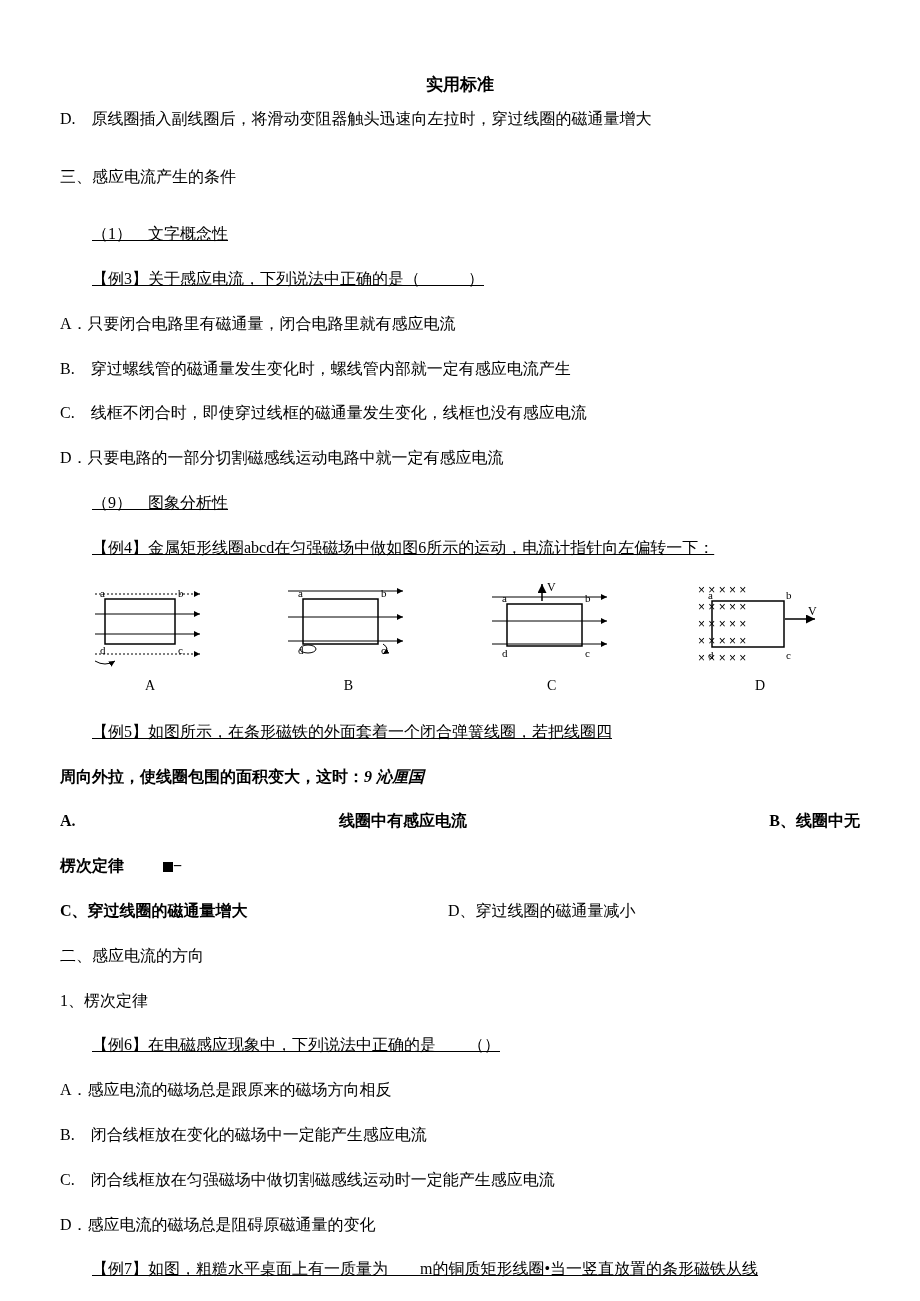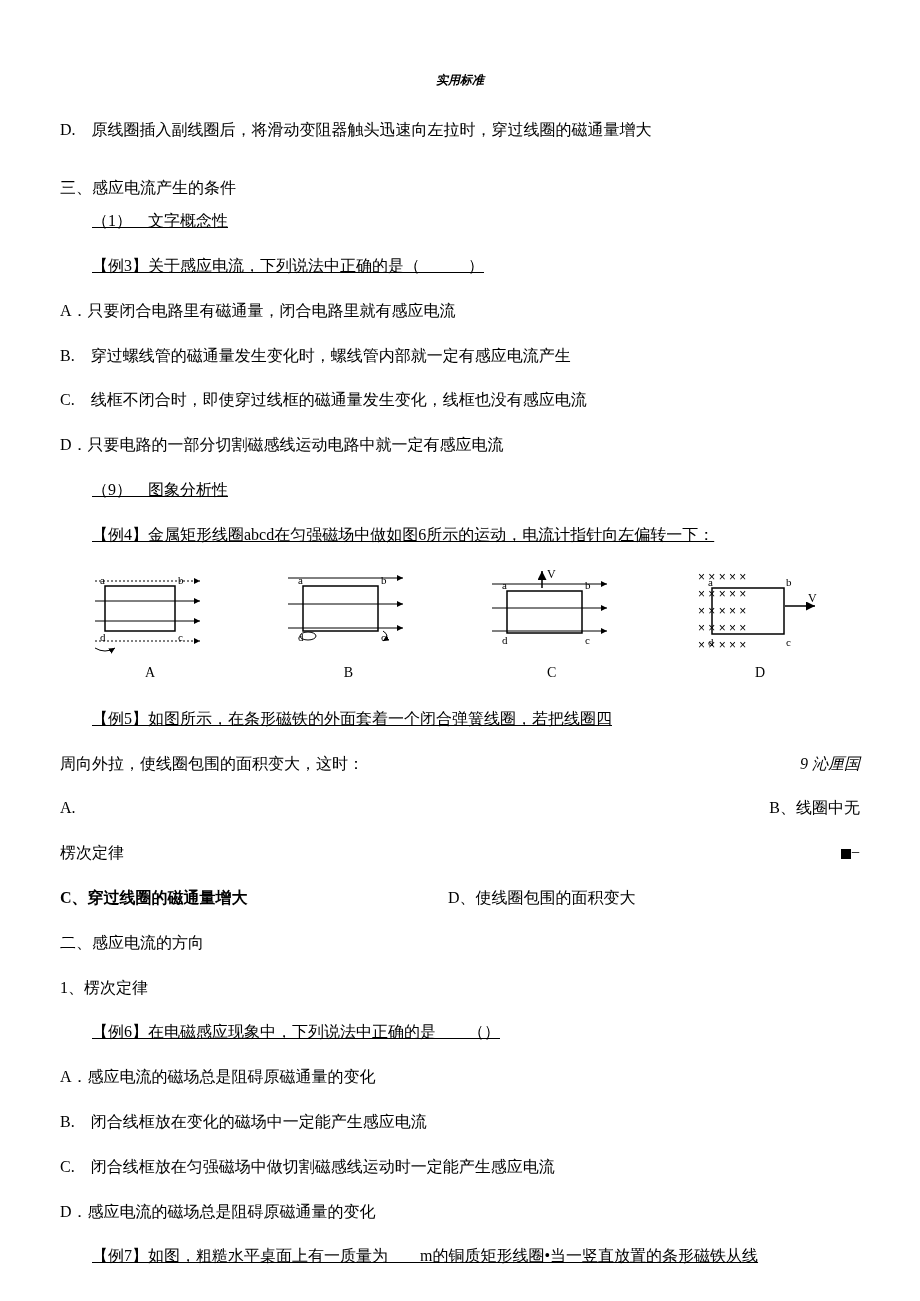--- a/index.html
+++ b/index.html
@@ -12,35 +12,34 @@
       min-height: 1301px;
       background: #fff;
       font-family: "SimSun", "宋体", serif;
       font-size: 16px;
       line-height: 1.8;
       color: #000;
       padding: 70px 60px 40px 60px;
     }
     .header {
       text-align: center;
-      font-size: 12px;
+      font-size: 17px;
       font-weight: bold;
-      margin-bottom: 24px;
-      font-style: italic;
+      margin-bottom: 4px;
     }
     .line {
       margin-bottom: 16px;
     }
     .indent1 {
       padding-left: 32px;
       text-decoration: underline;
     }
     .section-title {
       margin-top: 30px;
-      margin-bottom: 4px;
+      margin-bottom: 28px;
     }
     .diagram-row {
       display: flex;
       justify-content: space-between;
       align-items: flex-end;
       margin: 10px 30px 20px 30px;
       gap: 30px;
     }
     .diagram {
       display: flex;
@@ -50,22 +49,23 @@
     }
     .diagram svg {
       display: block;
     }
     .diagram-label {
       margin-top: 4px;
       font-family: "Times New Roman", serif;
     }
     .row-with-right {
       display: flex;
-      justify-content: space-between;
+      justify-content: flex-start;
       align-items: flex-start;
+      font-weight: bold;
     }
     .right-note {
       font-style: italic;
       white-space: nowrap;
     }
     .right-col {
       text-align: right;
       white-space: nowrap;
       margin-left: 39px;
     }
@@ -192,35 +192,36 @@
 
 <div class="line indent1">【例5】如图所示，在条形磁铁的外面套着一个闭合弹簧线圈，若把线圈四</div>
 
 <div class="line row-with-right">
   <span>周向外拉，使线圈包围的面积变大，这时：</span>
   <span class="right-note">9 沁厘国</span>
 </div>
 
 <div class="line row-with-right">
   <span>A.</span>
+  <span style="flex:1; text-align:center;">线圈中有感应电流</span>
   <span class="right-col">B、线圈中无</span>
 </div>
 <div class="line row-with-right">
   <span>楞次定律</span>
   <span class="right-col"><span class="tiny-square"></span>−</span>
 </div>
 
 <div class="line">
   <span style="display:inline-block; width:48%;font-weight:bold;">C、穿过线圈的磁通量增大</span>
-  <span>D、使线圈包围的面积变大</span>
+  <span>D、穿过线圈的磁通量减小</span>
 </div>
 
 <div class="line">二、感应电流的方向</div>
 
 <div class="line">1、楞次定律</div>
 
 <div class="line indent1">【例6】在电磁感应现象中，下列说法中正确的是　　（）</div>
-<div class="line">A．感应电流的磁场总是阻碍原磁通量的变化</div>
+<div class="line">A．感应电流的磁场总是跟原来的磁场方向相反</div>
 <div class="line">B.　闭合线框放在变化的磁场中一定能产生感应电流</div>
 <div class="line">C.　闭合线框放在匀强磁场中做切割磁感线运动时一定能产生感应电流</div>
 <div class="line">D．感应电流的磁场总是阻碍原磁通量的变化</div>
 
 <div class="line indent1">【例7】如图，粗糙水平桌面上有一质量为　　m的铜质矩形线圈•当一竖直放置的条形磁铁从线</div>
 
 </body></html>

